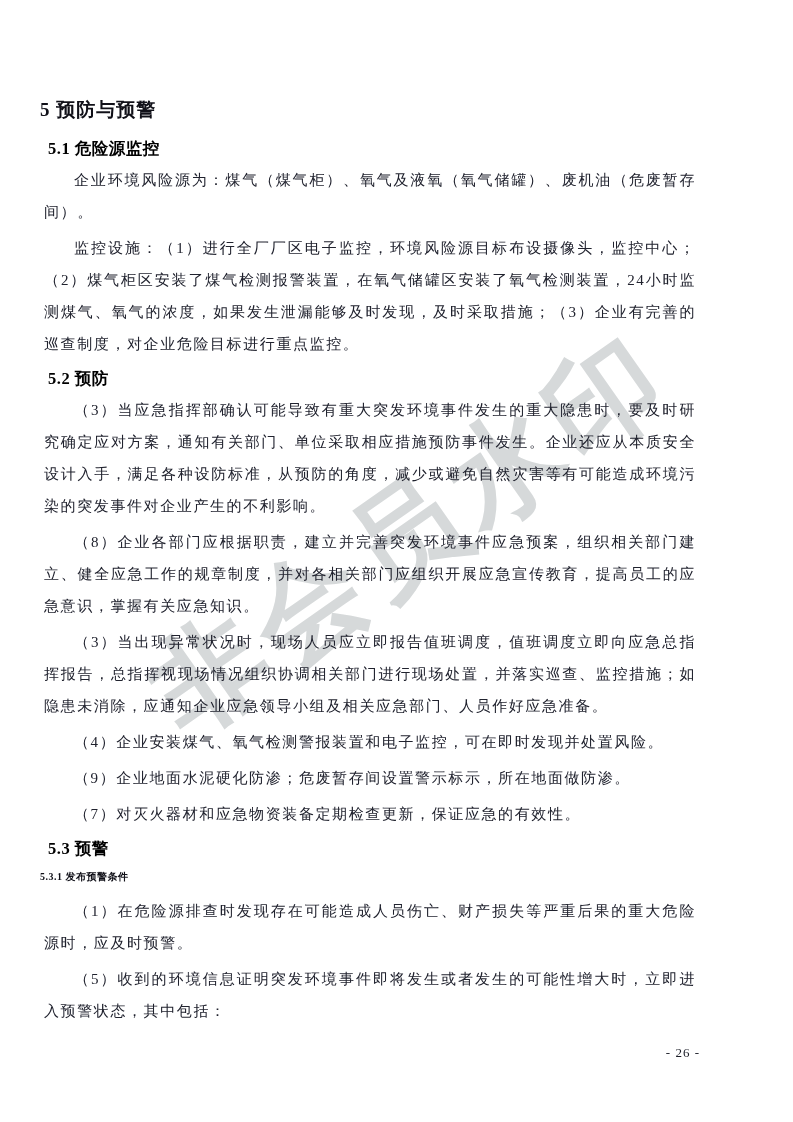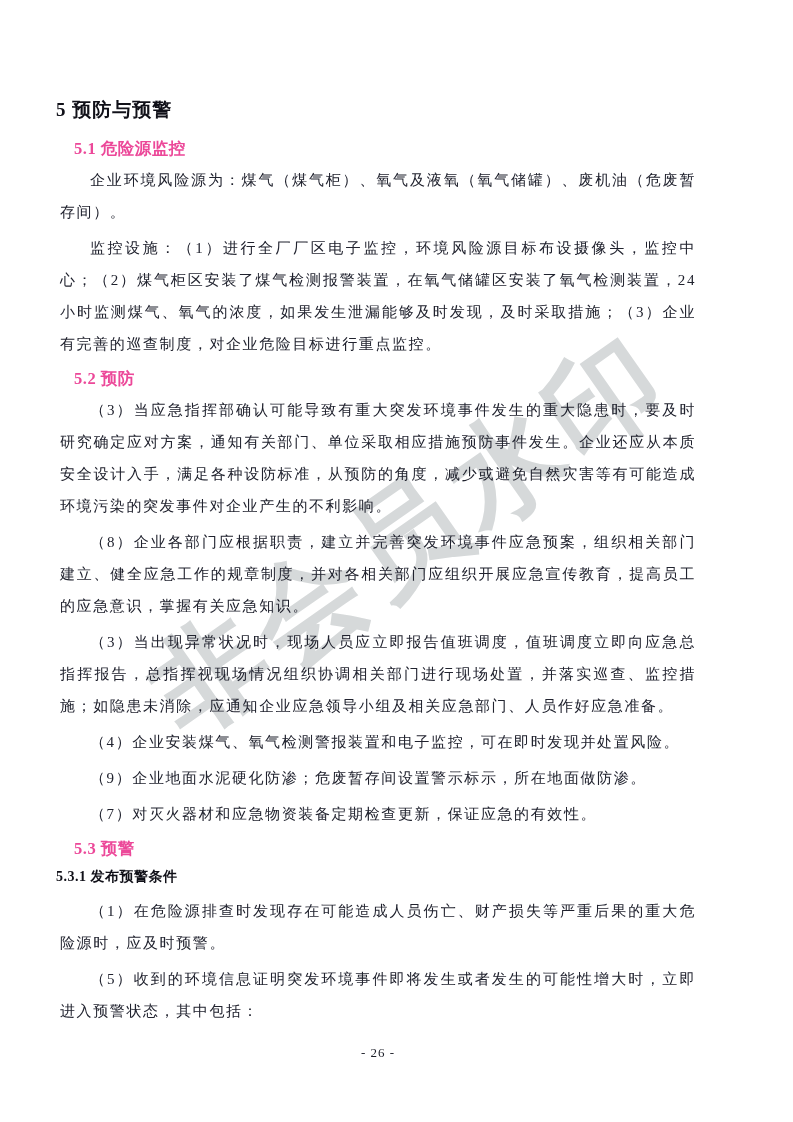--- a/index.html
+++ b/index.html
@@ -27,57 +27,57 @@
     font-weight: 700;
     letter-spacing: 8px;
     white-space: nowrap;
     color: #d6d9da;
     z-index: 0;
     user-select: none;
   }
   .content {
     position: relative;
     z-index: 1;
-    padding: 98px 93px 0 56px;
+    padding: 98px 93px 0 40px;
   }
   h1.doc-title {
     font-size: 19px;
     line-height: 24px;
     font-weight: bold;
     margin: 0 0 16px 0;
     letter-spacing: 1px;
     color: #101018;
   }
   h2.sec-heading {
     font-size: 16.5px;
     line-height: 22px;
     font-weight: bold;
-    margin: 8px 0 4px 18px;
+    margin: 8px 0 4px 8px;
     letter-spacing: 0.5px;
-    color: #ec4899;
+    color: #000000;
   }
   h3.subsec-heading {
-    font-size: 14px;
+    font-size: 10px;
     line-height: 21px;
     font-weight: bold;
     margin: 6px 0 8px 0;
     letter-spacing: 0.5px;
     color: #101018;
   }
   p.body-para {
     font-size: 15px;
     line-height: 32px;
     margin: 4px;
     text-indent: 2em;
     text-align: justify;
     letter-spacing: 1.6px;
   }
   .page-number {
     margin-top: 16px;
-    text-align: center;
+    text-align: right;
     font-size: 13px;
     line-height: 20px;
     letter-spacing: 1px;
     color: #1a1c26;
     font-family: Liberation Serif, serif;
   }
 </style>
 </head>
 <body>
 

